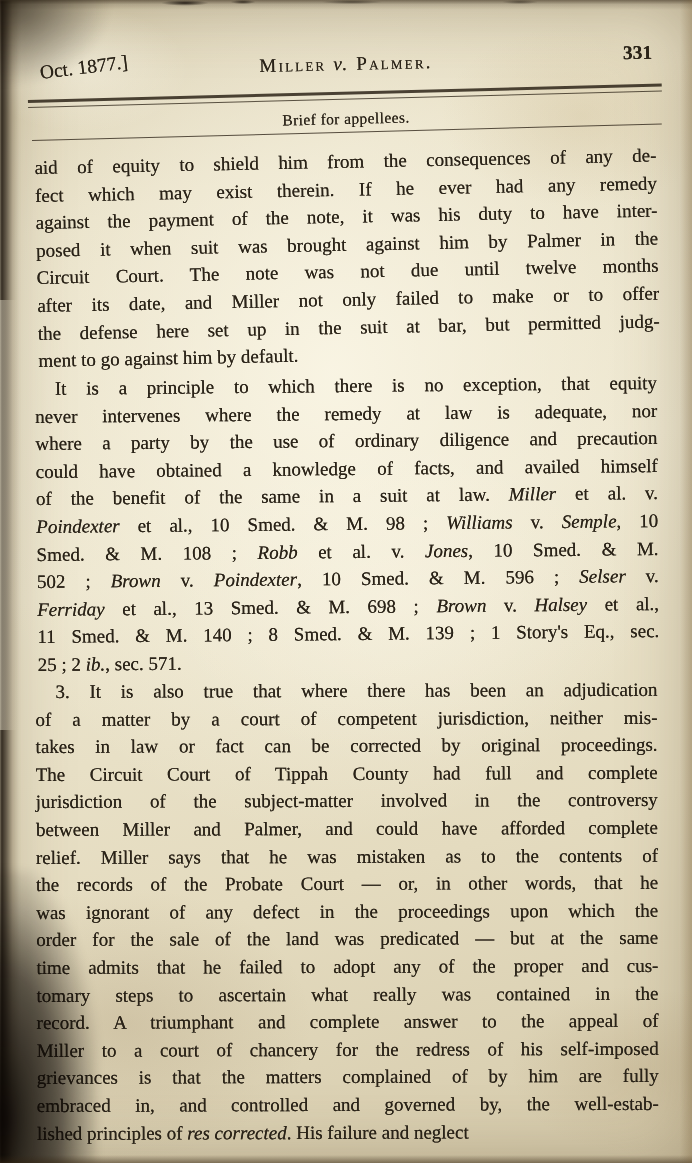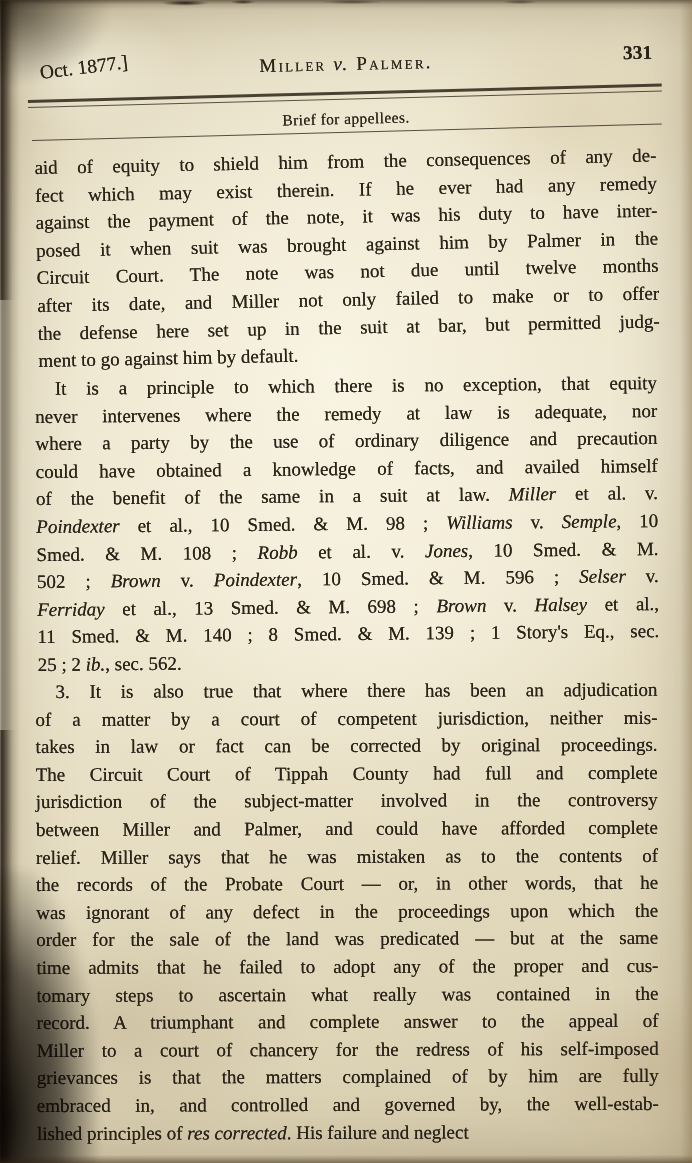--- a/index.html
+++ b/index.html
@@ -142,21 +142,21 @@
         <div class="line first-indent"><span>It is a principle to which there is no exception, that equity</span></div>
         <div class="line"><span>never intervenes where the remedy at law is adequate, nor</span></div>
         <div class="line"><span>where a party by the use of ordinary diligence and precaution</span></div>
         <div class="line"><span>could have obtained a knowledge of facts, and availed himself</span></div>
         <div class="line"><span>of the benefit of the same in a suit at law. </span><span class="it">Miller</span><span> et al. v.</span></div>
         <div class="line"><span class="it">Poindexter</span><span> et al., 10 Smed. &amp; M. 98 ; </span><span class="it">Williams</span><span> v. </span><span class="it">Semple</span><span>, 10</span></div>
         <div class="line"><span>Smed. &amp; M. 108 ; </span><span class="it">Robb</span><span> et al. v. </span><span class="it">Jones</span><span>, 10 Smed. &amp; M.</span></div>
         <div class="line"><span>502 ; </span><span class="it">Brown</span><span> v. </span><span class="it">Poindexter</span><span>, 10 Smed. &amp; M. 596 ; </span><span class="it">Selser</span><span> v.</span></div>
         <div class="line"><span class="it">Ferriday</span><span> et al., 13 Smed. &amp; M. 698 ; </span><span class="it">Brown</span><span> v. </span><span class="it">Halsey</span><span> et al.,</span></div>
         <div class="line"><span>11 Smed. &amp; M. 140 ; 8 Smed. &amp; M. 139 ; 1 Story's Eq., sec.</span></div>
-        <div class="line last"><span>25 ; 2 </span><span class="it">ib.</span><span>, sec. 562.</span></div>
+        <div class="line last"><span>25 ; 2 </span><span class="it">ib.</span><span>, sec. 571.</span></div>
       </div>
       <div class="para para-2">
         <div class="line first-indent"><span>3. It is also true that where there has been an adjudication</span></div>
         <div class="line"><span>of a matter by a court of competent jurisdiction, neither mis-</span></div>
         <div class="line"><span>takes in law or fact can be corrected by original proceedings.</span></div>
         <div class="line"><span>The Circuit Court of Tippah County had full and complete</span></div>
         <div class="line"><span>jurisdiction of the subject-matter involved in the controversy</span></div>
         <div class="line"><span>between Miller and Palmer, and could have afforded complete</span></div>
         <div class="line"><span>relief. Miller says that he was mistaken as to the contents of</span></div>
         <div class="line"><span>the records of the Probate Court — or, in other words, that he</span></div>

